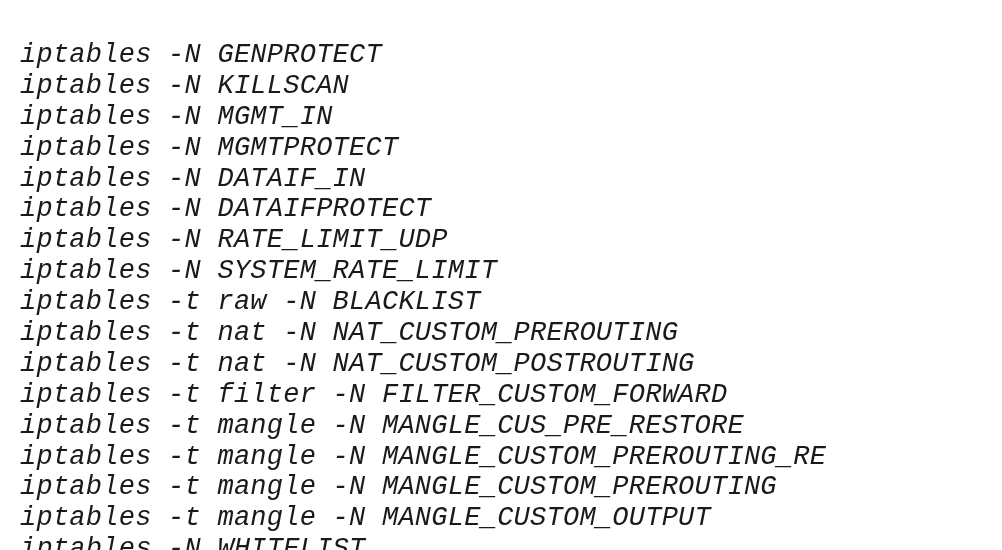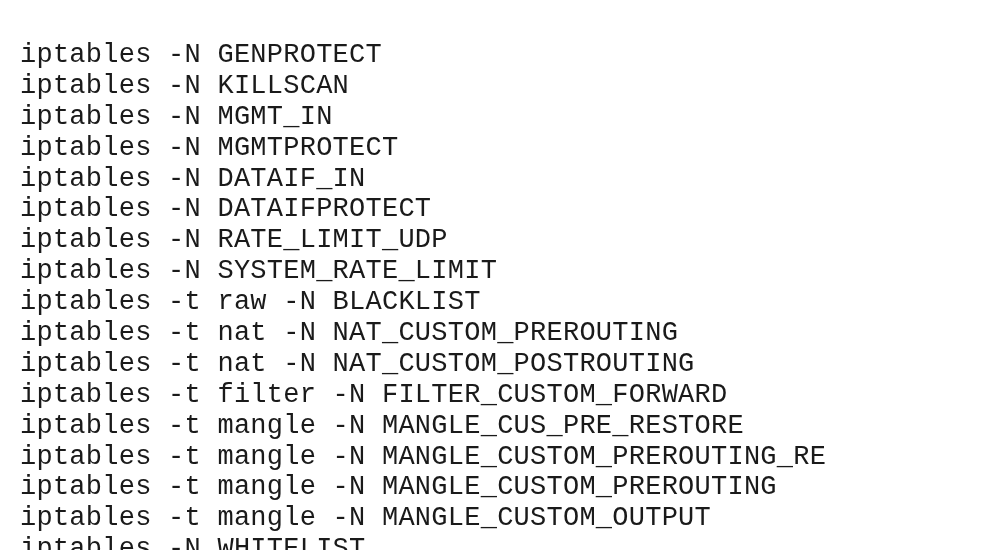--- a/index.html
+++ b/index.html
@@ -27,18 +27,19 @@
     letter-spacing: 0.25px;
     white-space: pre;
     font-weight: 400;
     -webkit-font-smoothing: antialiased;
   }
   .cmd-line {
     display: block;
     white-space: pre;
     height: 30.9px;
     font-family: "Liberation Mono", "DejaVu Sans Mono", monospace;
+    font-style: italic;
   }
 </style>
 </head>
 <body>
 
 <pre id="terminal-output"><span class="cmd-line">iptables -N GENPROTECT</span><span class="cmd-line">iptables -N KILLSCAN</span><span class="cmd-line">iptables -N MGMT_IN</span><span class="cmd-line">iptables -N MGMTPROTECT</span><span class="cmd-line">iptables -N DATAIF_IN</span><span class="cmd-line">iptables -N DATAIFPROTECT</span><span class="cmd-line">iptables -N RATE_LIMIT_UDP</span><span class="cmd-line">iptables -N SYSTEM_RATE_LIMIT</span><span class="cmd-line">iptables -t raw -N BLACKLIST</span><span class="cmd-line">iptables -t nat -N NAT_CUSTOM_PREROUTING</span><span class="cmd-line">iptables -t nat -N NAT_CUSTOM_POSTROUTING</span><span class="cmd-line">iptables -t filter -N FILTER_CUSTOM_FORWARD</span><span class="cmd-line">iptables -t mangle -N MANGLE_CUS_PRE_RESTORE</span><span class="cmd-line">iptables -t mangle -N MANGLE_CUSTOM_PREROUTING_RE</span><span class="cmd-line">iptables -t mangle -N MANGLE_CUSTOM_PREROUTING</span><span class="cmd-line">iptables -t mangle -N MANGLE_CUSTOM_OUTPUT</span><span class="cmd-line">iptables -N WHITELIST</span></pre>
 
 </body></html>

